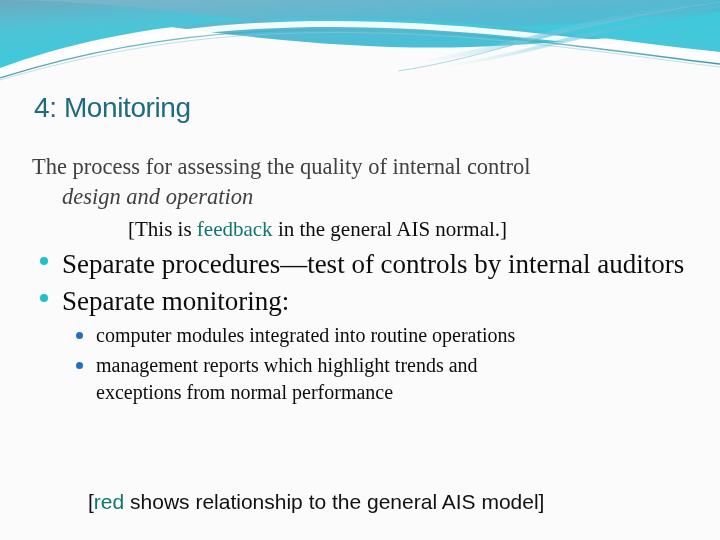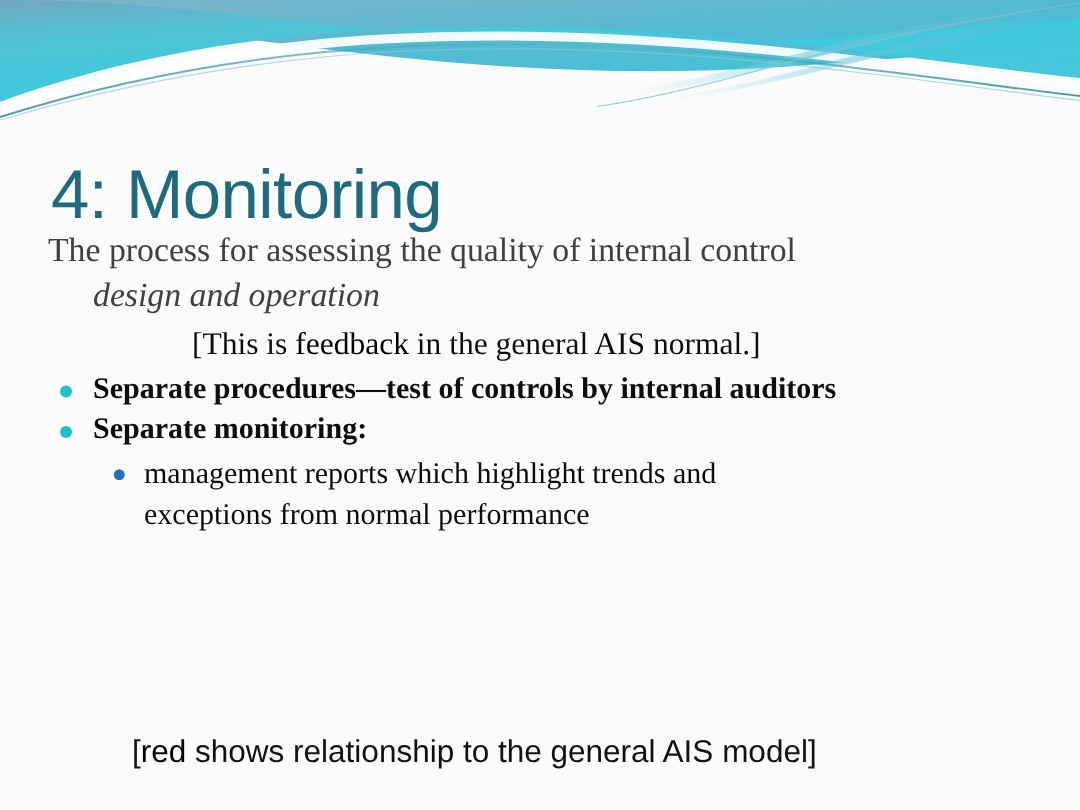--- a/index.html
+++ b/index.html
@@ -30,21 +30,21 @@
     display: block;
   }
 
   
   #title {
     position: absolute;
     left: 34px;
     top: 74px;
     width: 640px;
     font-family: "Liberation Sans", "DejaVu Sans", sans-serif;
-    font-size: 46px;
+    font-size: 28px;
     font-weight: 400;
     letter-spacing: -0.4px;
     color: #1e6a7e;
     line-height: 1.08;
     white-space: nowrap;
   }
 
   
   #body {
     position: absolute;
@@ -69,26 +69,25 @@
   .centered-note {
     font-size: 21px;
     color: #0d0d0d;
     line-height: 1.3;
     margin: 5px 0 2px 0;
     padding-left: 96px;
   }
 
   .bullet-l1 {
     position: relative;
-    font-size: 20px;
+    font-size: 27px;
     color: #0d0d0d;
     line-height: 1.34;
     margin: 1px 0 0 0;
     padding-left: 30px;
-    font-weight: bold;
   }
   .bullet-l1 > .dot {
     position: absolute;
     left: 8px;
     top: 11px;
     width: 8px;
     height: 8px;
     border-radius: 50%;
     background: #1fc0c9;
   }
@@ -108,21 +107,21 @@
     width: 7px;
     height: 7px;
     border-radius: 50%;
     background: #1f70c0;
   }
   .bullet-l2 .wrap2 {
     display: block;
   }
 
   .red {
-    color: #000000;
+    color: #0f766e;
   }
 
   
   #footer-note {
     position: absolute;
     left: 88px;
     top: 489px;
     font-family: "Liberation Sans", "DejaVu Sans", sans-serif;
     font-size: 21px;
     color: #111111;
@@ -196,20 +195,21 @@
       <span>Separate procedures—test of controls by internal auditors</span>
     </p>
 
     <p class="bullet-l1">
       <span class="dot"></span>
       <span>Separate monitoring:</span>
     </p>
 
     <p class="bullet-l2">
       <span class="dot"></span>
+      <span>computer modules integrated into routine operations</span>
     </p>
 
     <p class="bullet-l2">
       <span class="dot"></span>
       <span>management reports which highlight trends and</span>
       <span class="wrap2">exceptions from normal performance</span>
     </p>
 
   </div>
 

